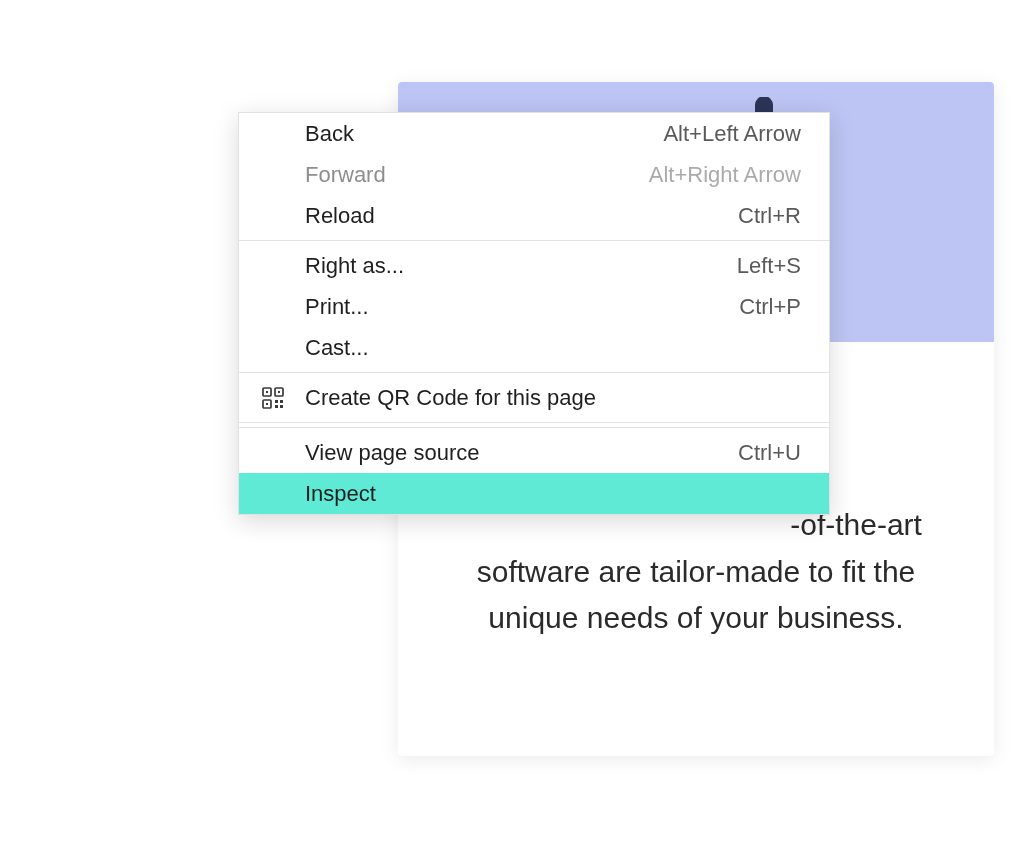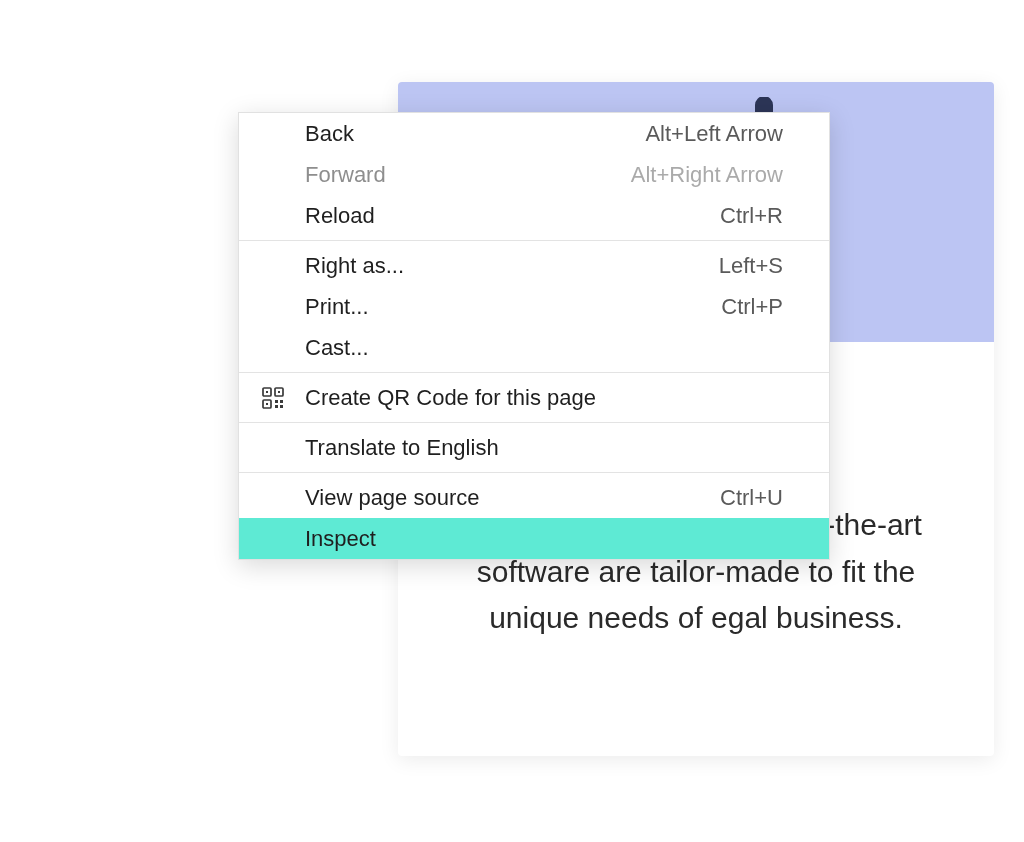--- a/index.html
+++ b/index.html
@@ -74,21 +74,21 @@
       background: #ffffff;
       border: 1px solid #e1e1e1;
       box-shadow: 0 6px 24px rgba(0,0,0,0.15);
       font-size: 22px;
       color: #1f1f1f;
     }
     
     .menu-item {
       display: flex;
       align-items: center;
-      padding: 8px 46px 8px 66px;
+      padding: 8px 28px 8px 66px;
       height: 41px;
       position: relative;
       cursor: default;
     }
     
     .menu-item.hovered {
       background: #5eead4;
     }
     
     .menu-item.disabled {
@@ -158,21 +158,21 @@
         <path d="M 190 8 L 190 160 M 40 200 L 248 200" stroke="#2c3557" stroke-width="18" fill="none" stroke-linecap="round"></path>
         <path d="M 190 160 Q 190 184 212 184 L 250 184" stroke="#2c3557" stroke-width="18" fill="none"></path>
       </svg>
     </div>
   </div>
   <h2 class="card-title">
     <span style="visibility:hidden">Hidden prefix </span><span>egal</span>
   </h2>
   <p class="card-body">
     <span style="visibility:hidden">XXXXXXXXXXXXXXXX</span><span>-of-the-art</span>
-    <span>software are tailor-made to fit the unique needs of egal business.</span>
+    <span>software are tailor-made to fit the unique needs of your business.</span>
   </p>
 </div>
 
 <div class="context-menu">
 
   <div class="menu-item">
     <span class="label">Back</span>
     <span class="shortcut">Alt+Left Arrow</span>
   </div>
   <div class="menu-item disabled">
@@ -213,23 +213,20 @@
         <rect x="19" y="14" width="3" height="3" fill="#3a3a3a" stroke="none"></rect>
         <rect x="14" y="19" width="3" height="3" fill="#3a3a3a" stroke="none"></rect>
         <rect x="19" y="19" width="3" height="3" fill="#3a3a3a" stroke="none"></rect>
       </svg>
     </span>
     <span class="label">Create QR Code for this page</span>
   </div>
 
   <div class="menu-divider"></div>
 
-  <div class="menu-item">
-    <span class="label">Translate to English</span>
-  </div>
 
   <div class="menu-divider"></div>
 
   <div class="menu-item">
     <span class="label">View page source</span>
     <span class="shortcut">Ctrl+U</span>
   </div>
   <div class="menu-item hovered">
     <span class="label">Inspect</span>
   </div>

